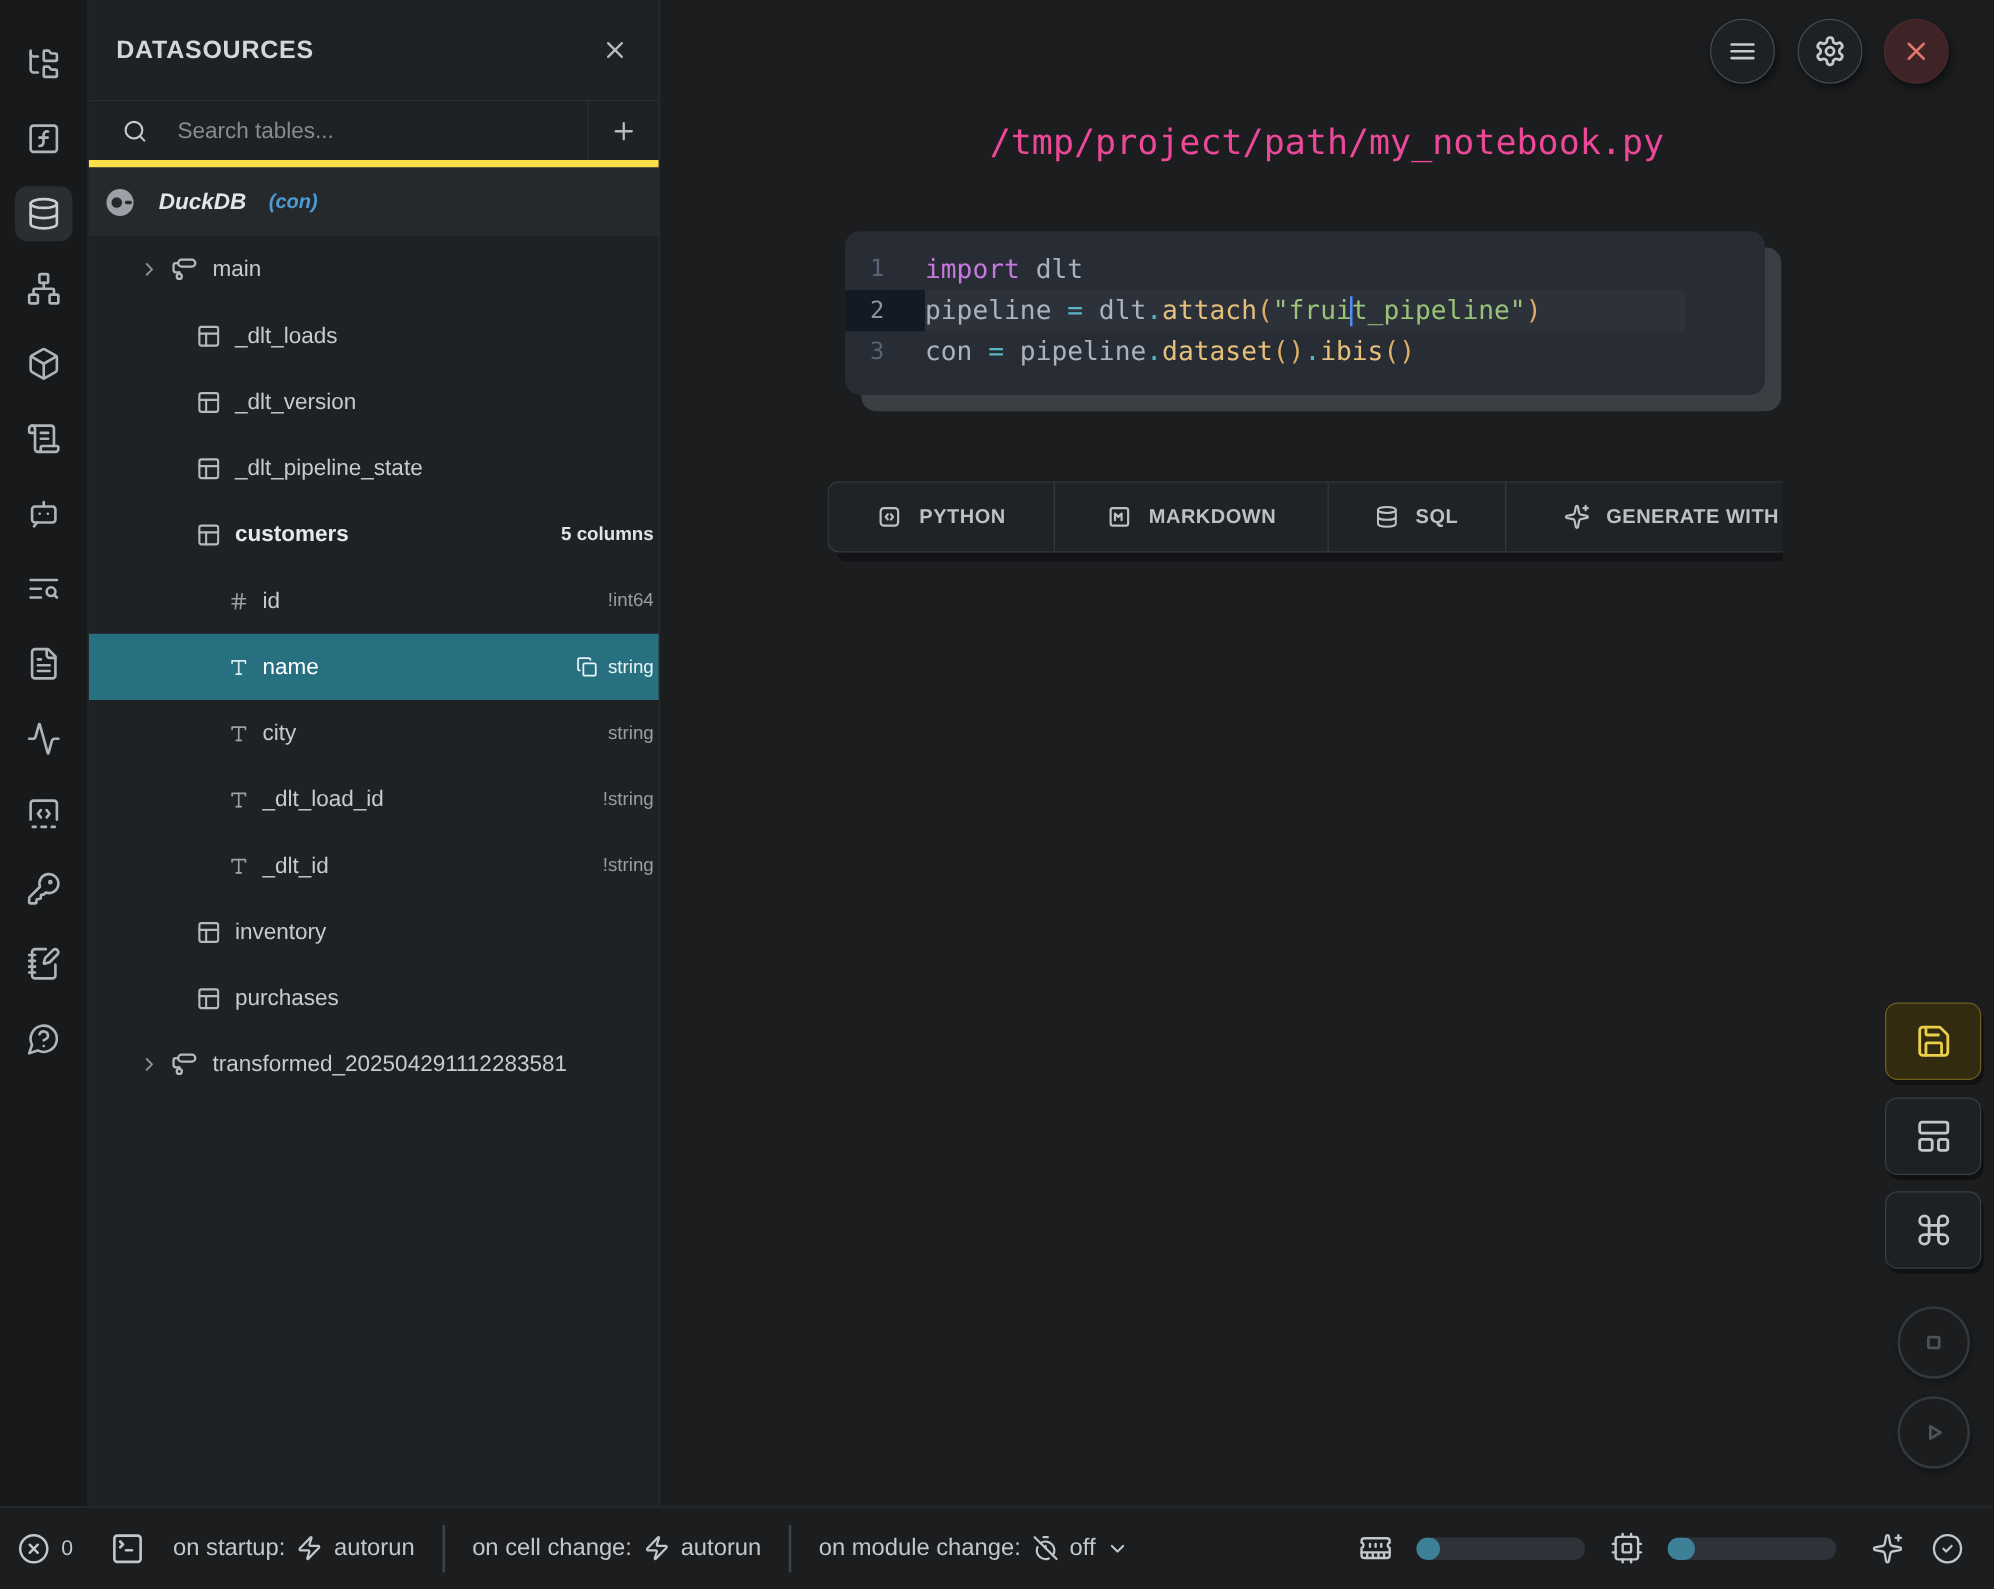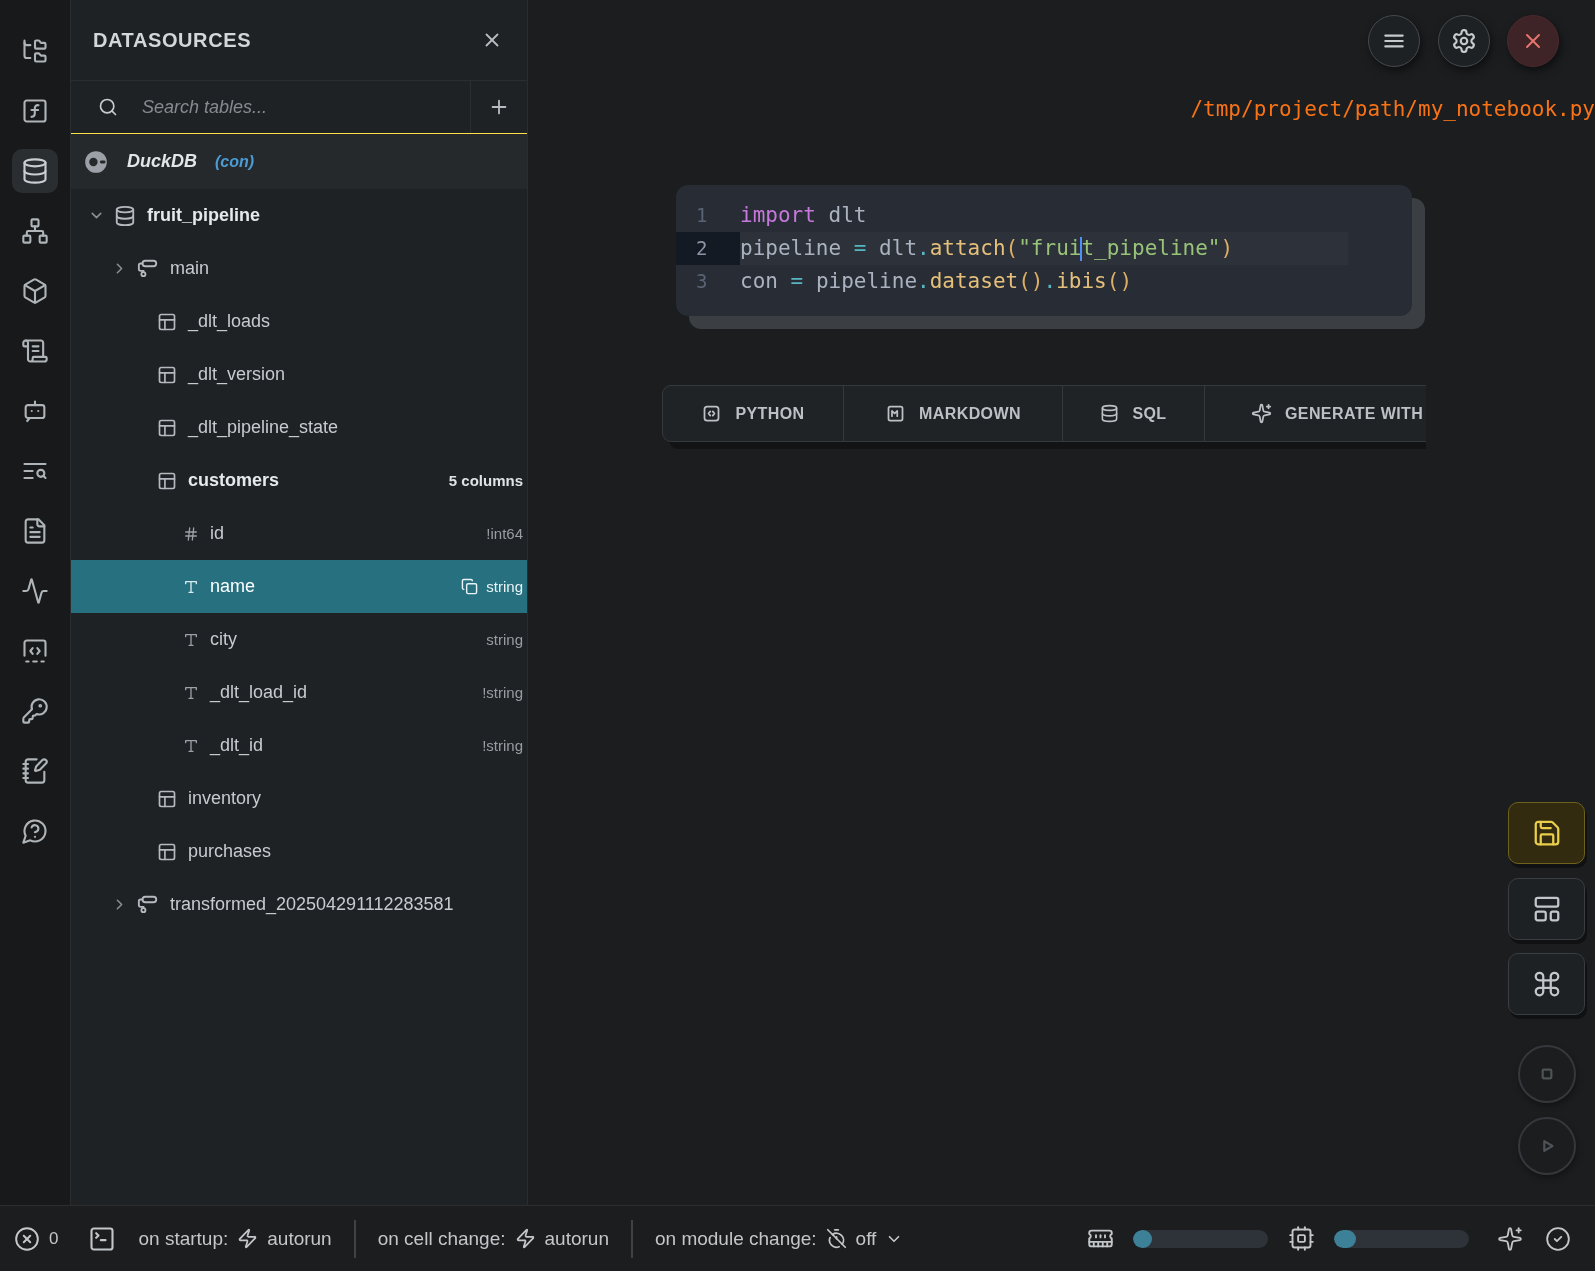--- a/index.html
+++ b/index.html
@@ -30,21 +30,21 @@
     position:absolute; left:71px; top:0; width:457px; bottom:66px;
     background:#1f2224; border-right:1px solid #2a2d30; overflow:hidden;
   }
   .panel-header{
     height:81px; border-bottom:1px solid #2b2e31;
     display:flex; align-items:center; padding:0 24px 0 22px;
   }
   .panel-title{ font-size:20px; font-weight:bold; letter-spacing:.6px; color:#d3d7da; }
   .panel-header .close{ margin-left:auto; color:#b7bcc0; cursor:pointer; }
 
-  .search-row{ height:53px; border-bottom:1px solid #fde047; display:flex; align-items:center;font-style:italic; }
+  .search-row{ height:53px; border-bottom:6px solid #fde047; display:flex; align-items:center; }
   .search-left{ flex:1; display:flex; align-items:center; gap:24px; padding-left:27px; height:100%; }
   .search-text{ font-size:18px; color:#858c91; }
   .plus-zone{ width:57px; height:100%; border-left:1px solid #2b2e31;
     display:flex; align-items:center; justify-content:center; color:#b7bcc0; cursor:pointer;}
 
   .conn-row{ height:55px; background:#26292c; display:flex; align-items:center;
     gap:18px; padding-left:12px; cursor:pointer;font-style:italic; }
   .conn-name{ font-size:18px; font-weight:bold; color:#e3e6e9; }
   .conn-var{ font-size:16px; font-weight:bold; color:#4b9bd5; }
 
@@ -72,22 +72,22 @@
   .main{ position:absolute; left:528px; right:0; top:0; bottom:66px; background:#1b1d1f; }
   .circle-btn{
     position:absolute; width:52px; height:52px; border-radius:50%;
     border:1px solid #46494d; background:#1e2123; color:#c6cacd;
     display:flex; align-items:center; justify-content:center;
     box-shadow:2px 4px 8px rgba(0,0,0,.5); cursor:pointer;
   }
   .circle-btn.danger{ background:#3f2427; border-color:#4a292c; color:var(--danger); }
 
   .filepath{
-    position:absolute; top:97px; left:0; right:0; text-align:right;
-    font-family:"DejaVu Sans Mono", monospace; font-size:21px; color:#f97316;
+    position:absolute; top:97px; left:0; right:0; text-align:center;
+    font-family:"DejaVu Sans Mono", monospace; font-size:28px; color:#ec4899;
   }
 
   .cell{
     position:absolute; left:148px; top:185px; width:736px; height:131px;
     background:#282c34; border-radius:12px; box-shadow:13px 13px 0 0 #3b3e42;
     padding:14px 0; font-family:"DejaVu Sans Mono", monospace; font-size:21px;
     cursor:text; overflow:hidden;
   }
   .code-line{ display:flex; height:33px; line-height:33px; }
   .code-line .gutter{ width:64px; flex:none; color:#5a6375; font-size:19px; padding-left:20px; }
@@ -292,35 +292,20 @@
           <svg viewBox="0 0 24 24" width="26" height="26">
             <circle cx="12" cy="12" r="10" fill="#9ba1a6"></circle>
             <circle cx="9.6" cy="12" r="3.9" fill="#26292c"></circle>
             <rect x="15.6" y="10.7" width="5.2" height="2.6" rx="1.3" fill="#26292c"></rect>
           </svg>
         </span>
       <span class="conn-name">DuckDB</span>
       <span class="conn-var">(con)</span>
     </div>
     <div class="tree" id="tree">
-        <div class="tree-row kind-database bold">
-          <span class="chev">
-            <svg viewBox="0 0 24 24" width="17" height="17" fill="none" stroke="currentColor" stroke-width="2.2" stroke-linecap="round" stroke-linejoin="round">
-              <path d="m6 9 6 6 6-6"></path>
-            </svg>
-          </span>
-          <span class="row-icon">
-            <svg viewBox="0 0 24 24" width="22" height="22" fill="none" stroke="currentColor" stroke-width="2" stroke-linecap="round" stroke-linejoin="round">
-              <ellipse cx="12" cy="5" rx="9" ry="3"></ellipse>
-              <path d="M3 5v14a9 3 0 0 0 18 0V5"></path>
-              <path d="M3 12a9 3 0 0 0 18 0"></path>
-            </svg>
-          </span>
-          <span class="label">fruit_pipeline</span>
-        </div>
         <div class="tree-row kind-schema">
           <span class="chev">
             <svg viewBox="0 0 24 24" width="17" height="17" fill="none" stroke="currentColor" stroke-width="2.2" stroke-linecap="round" stroke-linejoin="round">
               <path d="m9 18 6-6-6-6"></path>
             </svg>
           </span>
           <span class="row-icon">
             <svg viewBox="0 0 24 24" width="22" height="22" fill="none" stroke="currentColor" stroke-width="2" stroke-linecap="round" stroke-linejoin="round">
               <rect x="6" y="3" width="15" height="6" rx="3"></rect>
               <path d="M6 6H4a2 2 0 0 0-2 2v4a2 2 0 0 0 2 2h3"></path>

